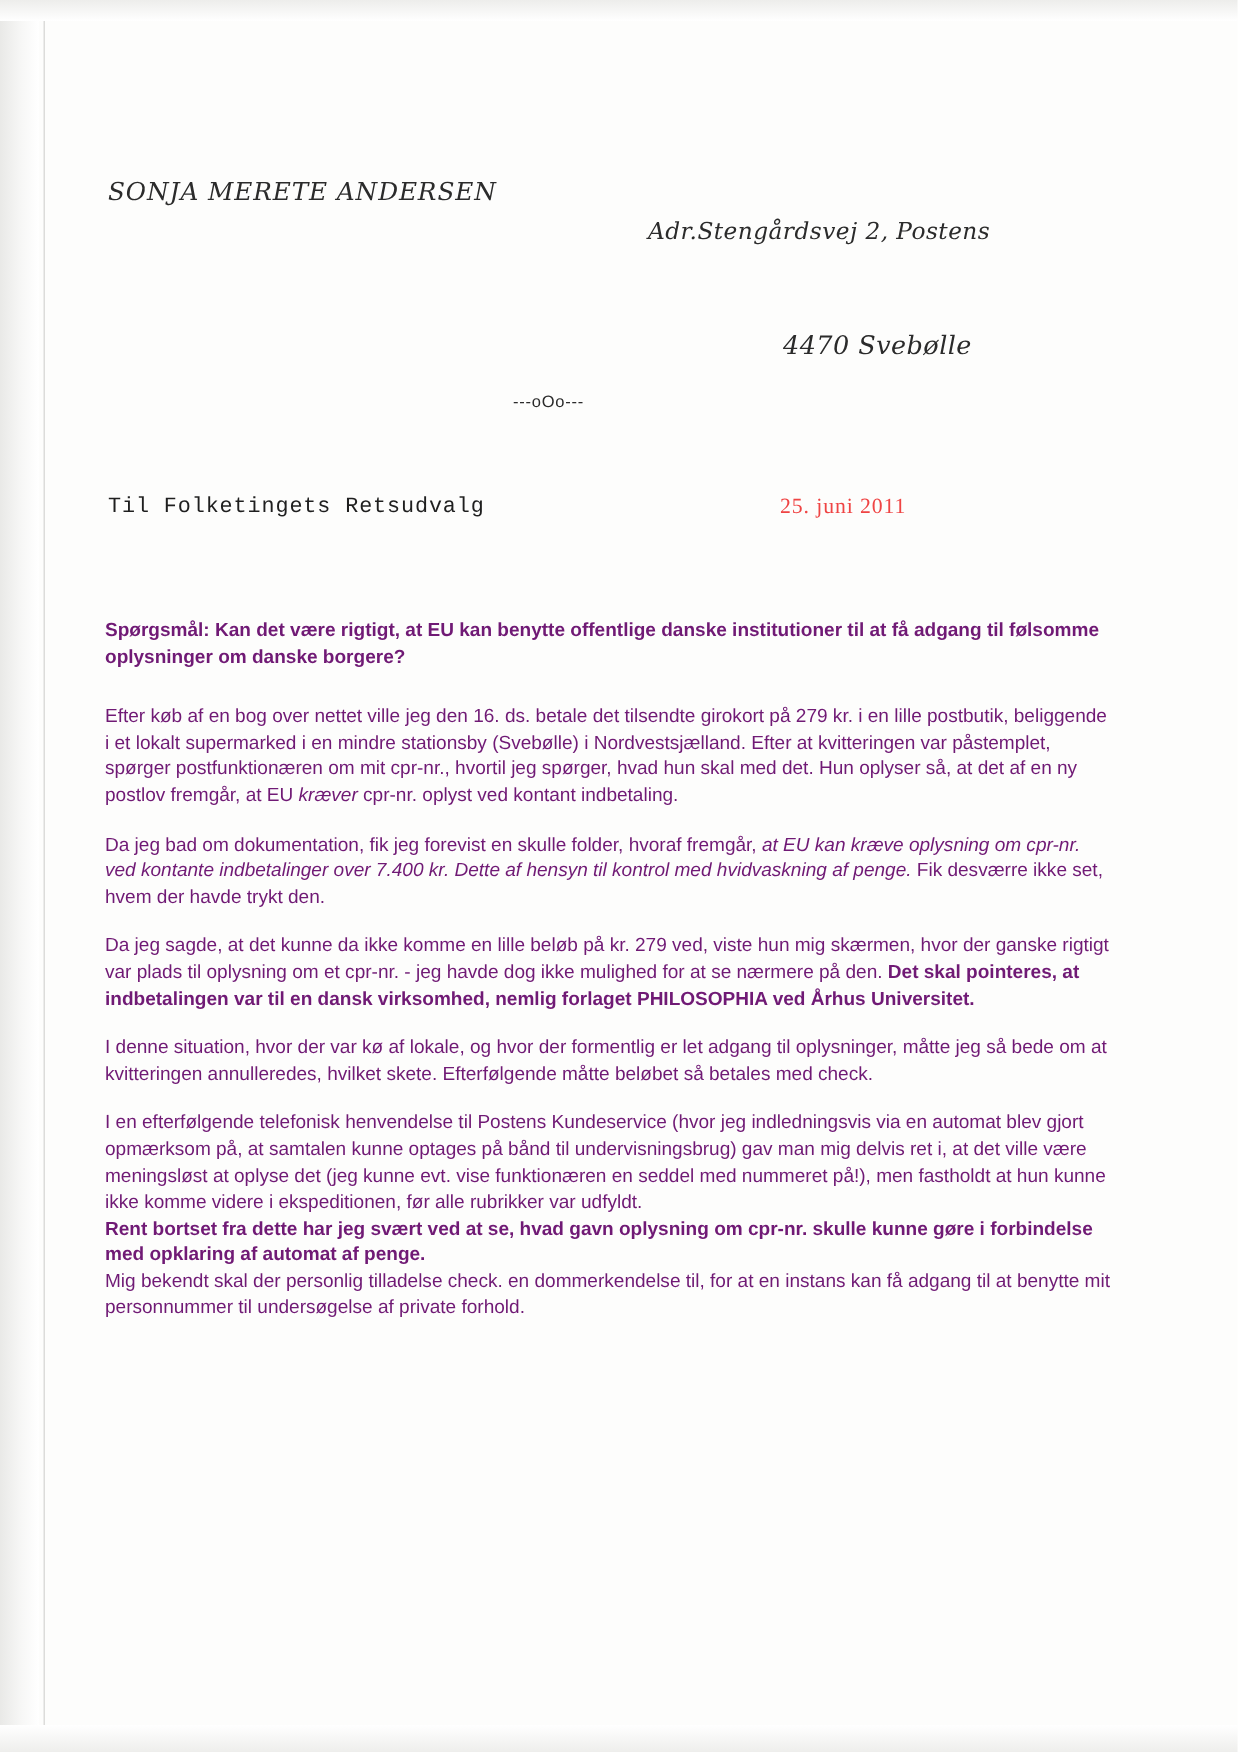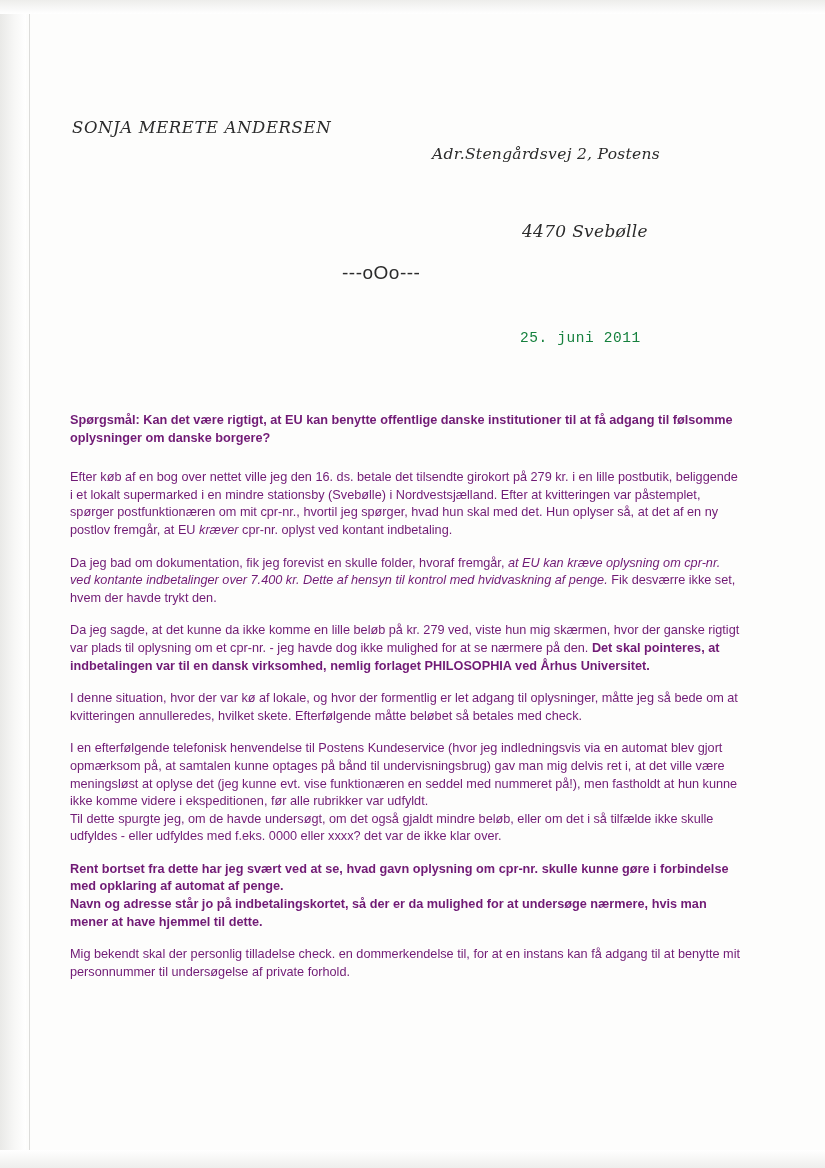--- a/index.html
+++ b/index.html
@@ -83,42 +83,42 @@
     letter-spacing: 0.3px;
     color: #2b2b2b;
     white-space: nowrap;
     margin-top: 38px;
   }
   .separator {
     position: absolute;
     left: 342px;
     top: 262px;
     font-family: "Liberation Sans", sans-serif;
-    font-size: 19px;
+    font-size: 11px;
     letter-spacing: 0.5px;
     color: #2b2b2b;
   }
   .recipient {
     position: absolute;
     left: 72px;
     top: 330px;
     font-family: "Liberation Mono", monospace;
     font-size: 14.5px;
     letter-spacing: 0.6px;
     color: #1f1f1f;
     white-space: nowrap;
   }
   .letter-date {
     position: absolute;
     left: 520px;
     top: 330px;
-    font-family: Liberation Mono, monospace;
+    font-family: Liberation Serif, serif;
     font-size: 14.5px;
     letter-spacing: 0.6px;
-    color: #15803d;
+    color: #ef4444;
     white-space: nowrap;
   }
   .body-block {
     position: absolute;
     left: 70px;
     top: 412px;
     width: 670px;
   }
   .para {
     font-family: "Liberation Sans", sans-serif;
@@ -155,20 +155,21 @@
   <div class="scan-edge-bottom"></div>
 
   <div class="content">
 
     <div class="sender-name">SONJA MERETE ANDERSEN</div>
     <div class="sender-addr1">Adr.Stengårdsvej 2, Postens</div>
     <div class="sender-addr2">4470 Svebølle</div>
 
     <div class="separator">---oOo---</div>
 
+    <div class="recipient">Til Folketingets Retsudvalg</div>
     <div class="letter-date">25. juni 2011</div>
 
     <div class="body-block">
 
       <p class="para question">Spørgsmål: Kan det være rigtigt, at EU kan benytte offentlige danske institutioner til at få adgang til følsomme oplysninger om danske borgere?</p>
 
 
       <p class="para">
         <span>Efter køb af en bog over nettet ville jeg den 16. ds. betale det tilsendte girokort på 279 kr. i en lille postbutik, beliggende i et lokalt supermarked i en mindre stationsby (Svebølle) i Nordvestsjælland. Efter at kvitteringen var påstemplet, spørger postfunktionæren om mit cpr-nr., hvortil jeg spørger, hvad hun skal med det. Hun oplyser så, at det af en ny postlov fremgår, at EU </span><em class="it">kræver</em><span> cpr-nr. oplyst ved kontant indbetaling.</span>
       </p>
@@ -178,23 +179,21 @@
       </p>
 
       <p class="para">
         <span>Da jeg sagde, at det kunne da ikke komme en lille beløb på kr. 279 ved, viste hun mig skærmen, hvor der ganske rigtigt var plads til oplysning om et cpr-nr. - jeg havde dog ikke mulighed for at se nærmere på den. </span><strong class="bd">Det skal pointeres, at indbetalingen var til en dansk virksomhed, nemlig forlaget PHILOSOPHIA ved Århus Universitet.</strong>
       </p>
 
       <p class="para">I denne situation, hvor der var kø af lokale, og hvor der formentlig er let adgang til oplysninger, måtte jeg så bede om at kvitteringen annulleredes, hvilket skete. Efterfølgende måtte beløbet så betales med check.</p>
 
       <p class="para nogap">I en efterfølgende telefonisk henvendelse til Postens Kundeservice (hvor jeg indledningsvis via en automat blev gjort opmærksom på, at samtalen kunne optages på bånd til undervisningsbrug) gav man mig delvis ret i, at det ville være meningsløst at oplyse det (jeg kunne evt. vise funktionæren en seddel med nummeret på!), men fastholdt at hun kunne ikke komme videre i ekspeditionen, før alle rubrikker var udfyldt.</p>
 
-      <p class="para">Til dette spurgte jeg, om de havde undersøgt, om det også gjaldt mindre beløb, eller om det i så tilfælde ikke skulle udfyldes - eller udfyldes med f.eks. 0000 eller xxxx? det var de ikke klar over.</p>
 
       <p class="para bold nogap">Rent bortset fra dette har jeg svært ved at se, hvad gavn oplysning om cpr-nr. skulle kunne gøre i forbindelse med opklaring af automat af penge.</p>
 
-      <p class="para bold">Navn og adresse står jo på indbetalingskortet, så der er da mulighed for at undersøge nærmere, hvis man mener at have hjemmel til dette.</p>
 
       <p class="para">Mig bekendt skal der personlig tilladelse check. en dommerkendelse til, for at en instans kan få adgang til at benytte mit personnummer til undersøgelse af private forhold.</p>
 
     </div>
   </div>
 </div>
 
 </body></html>

